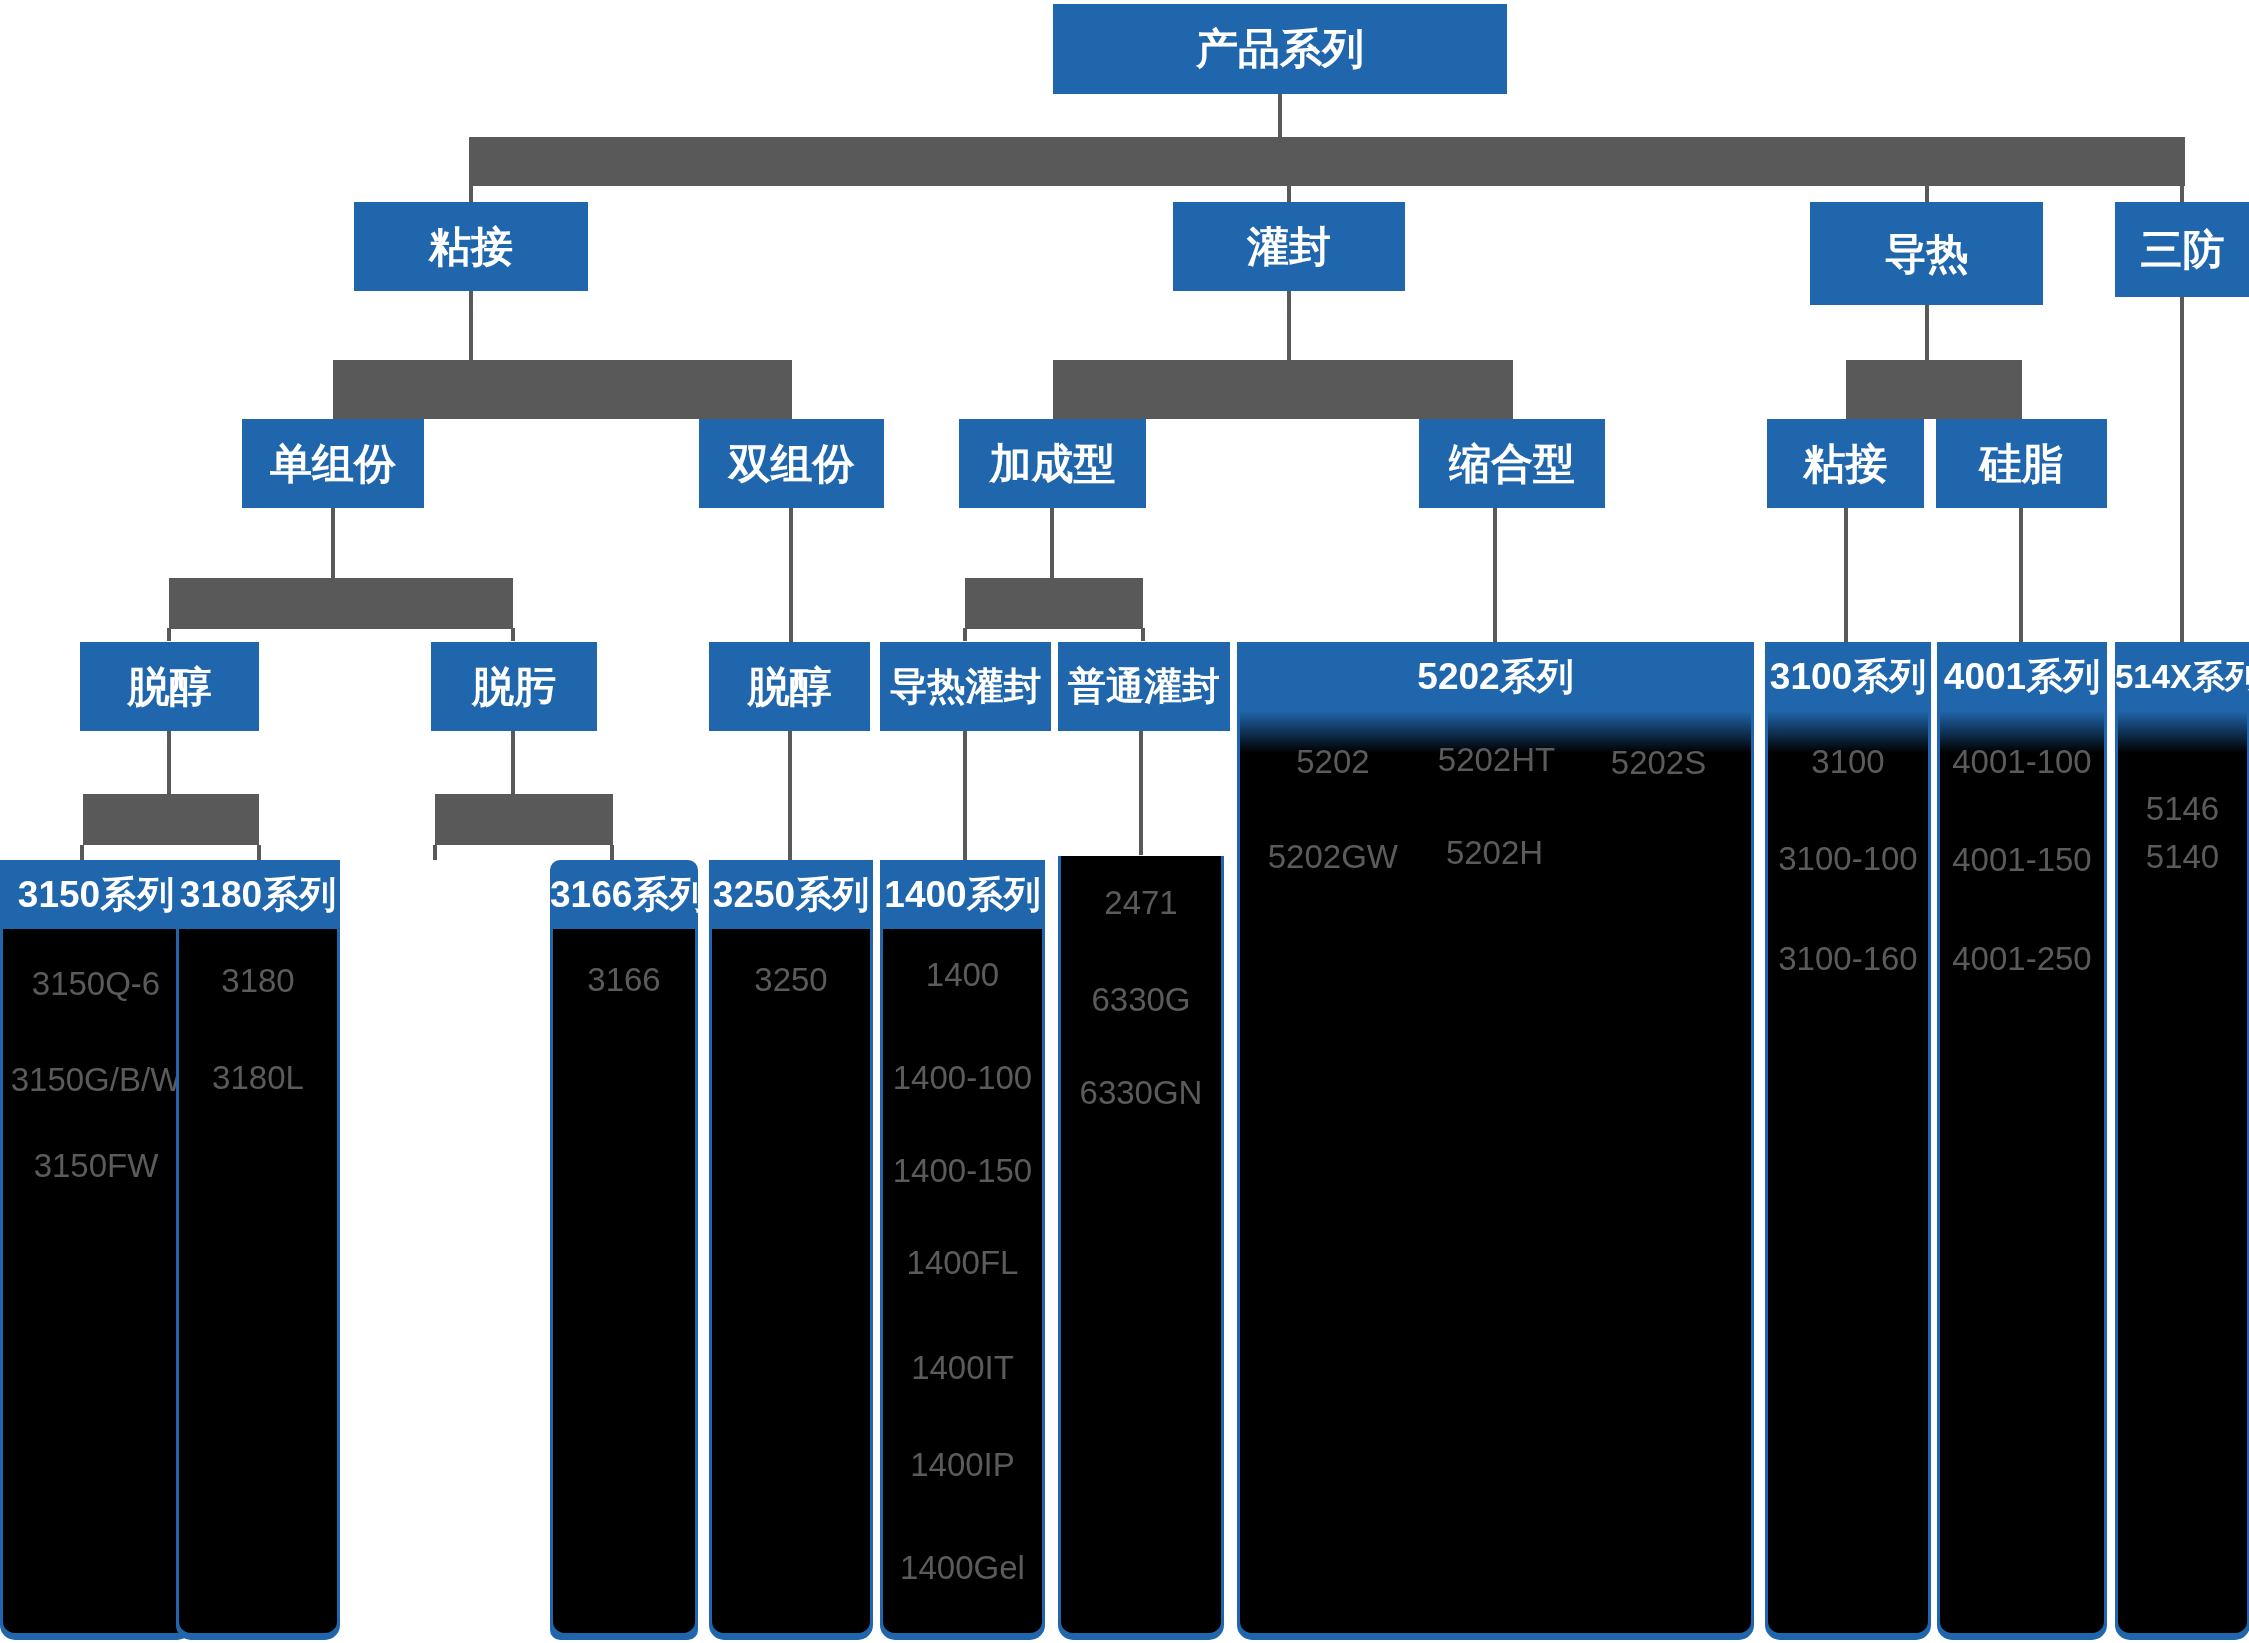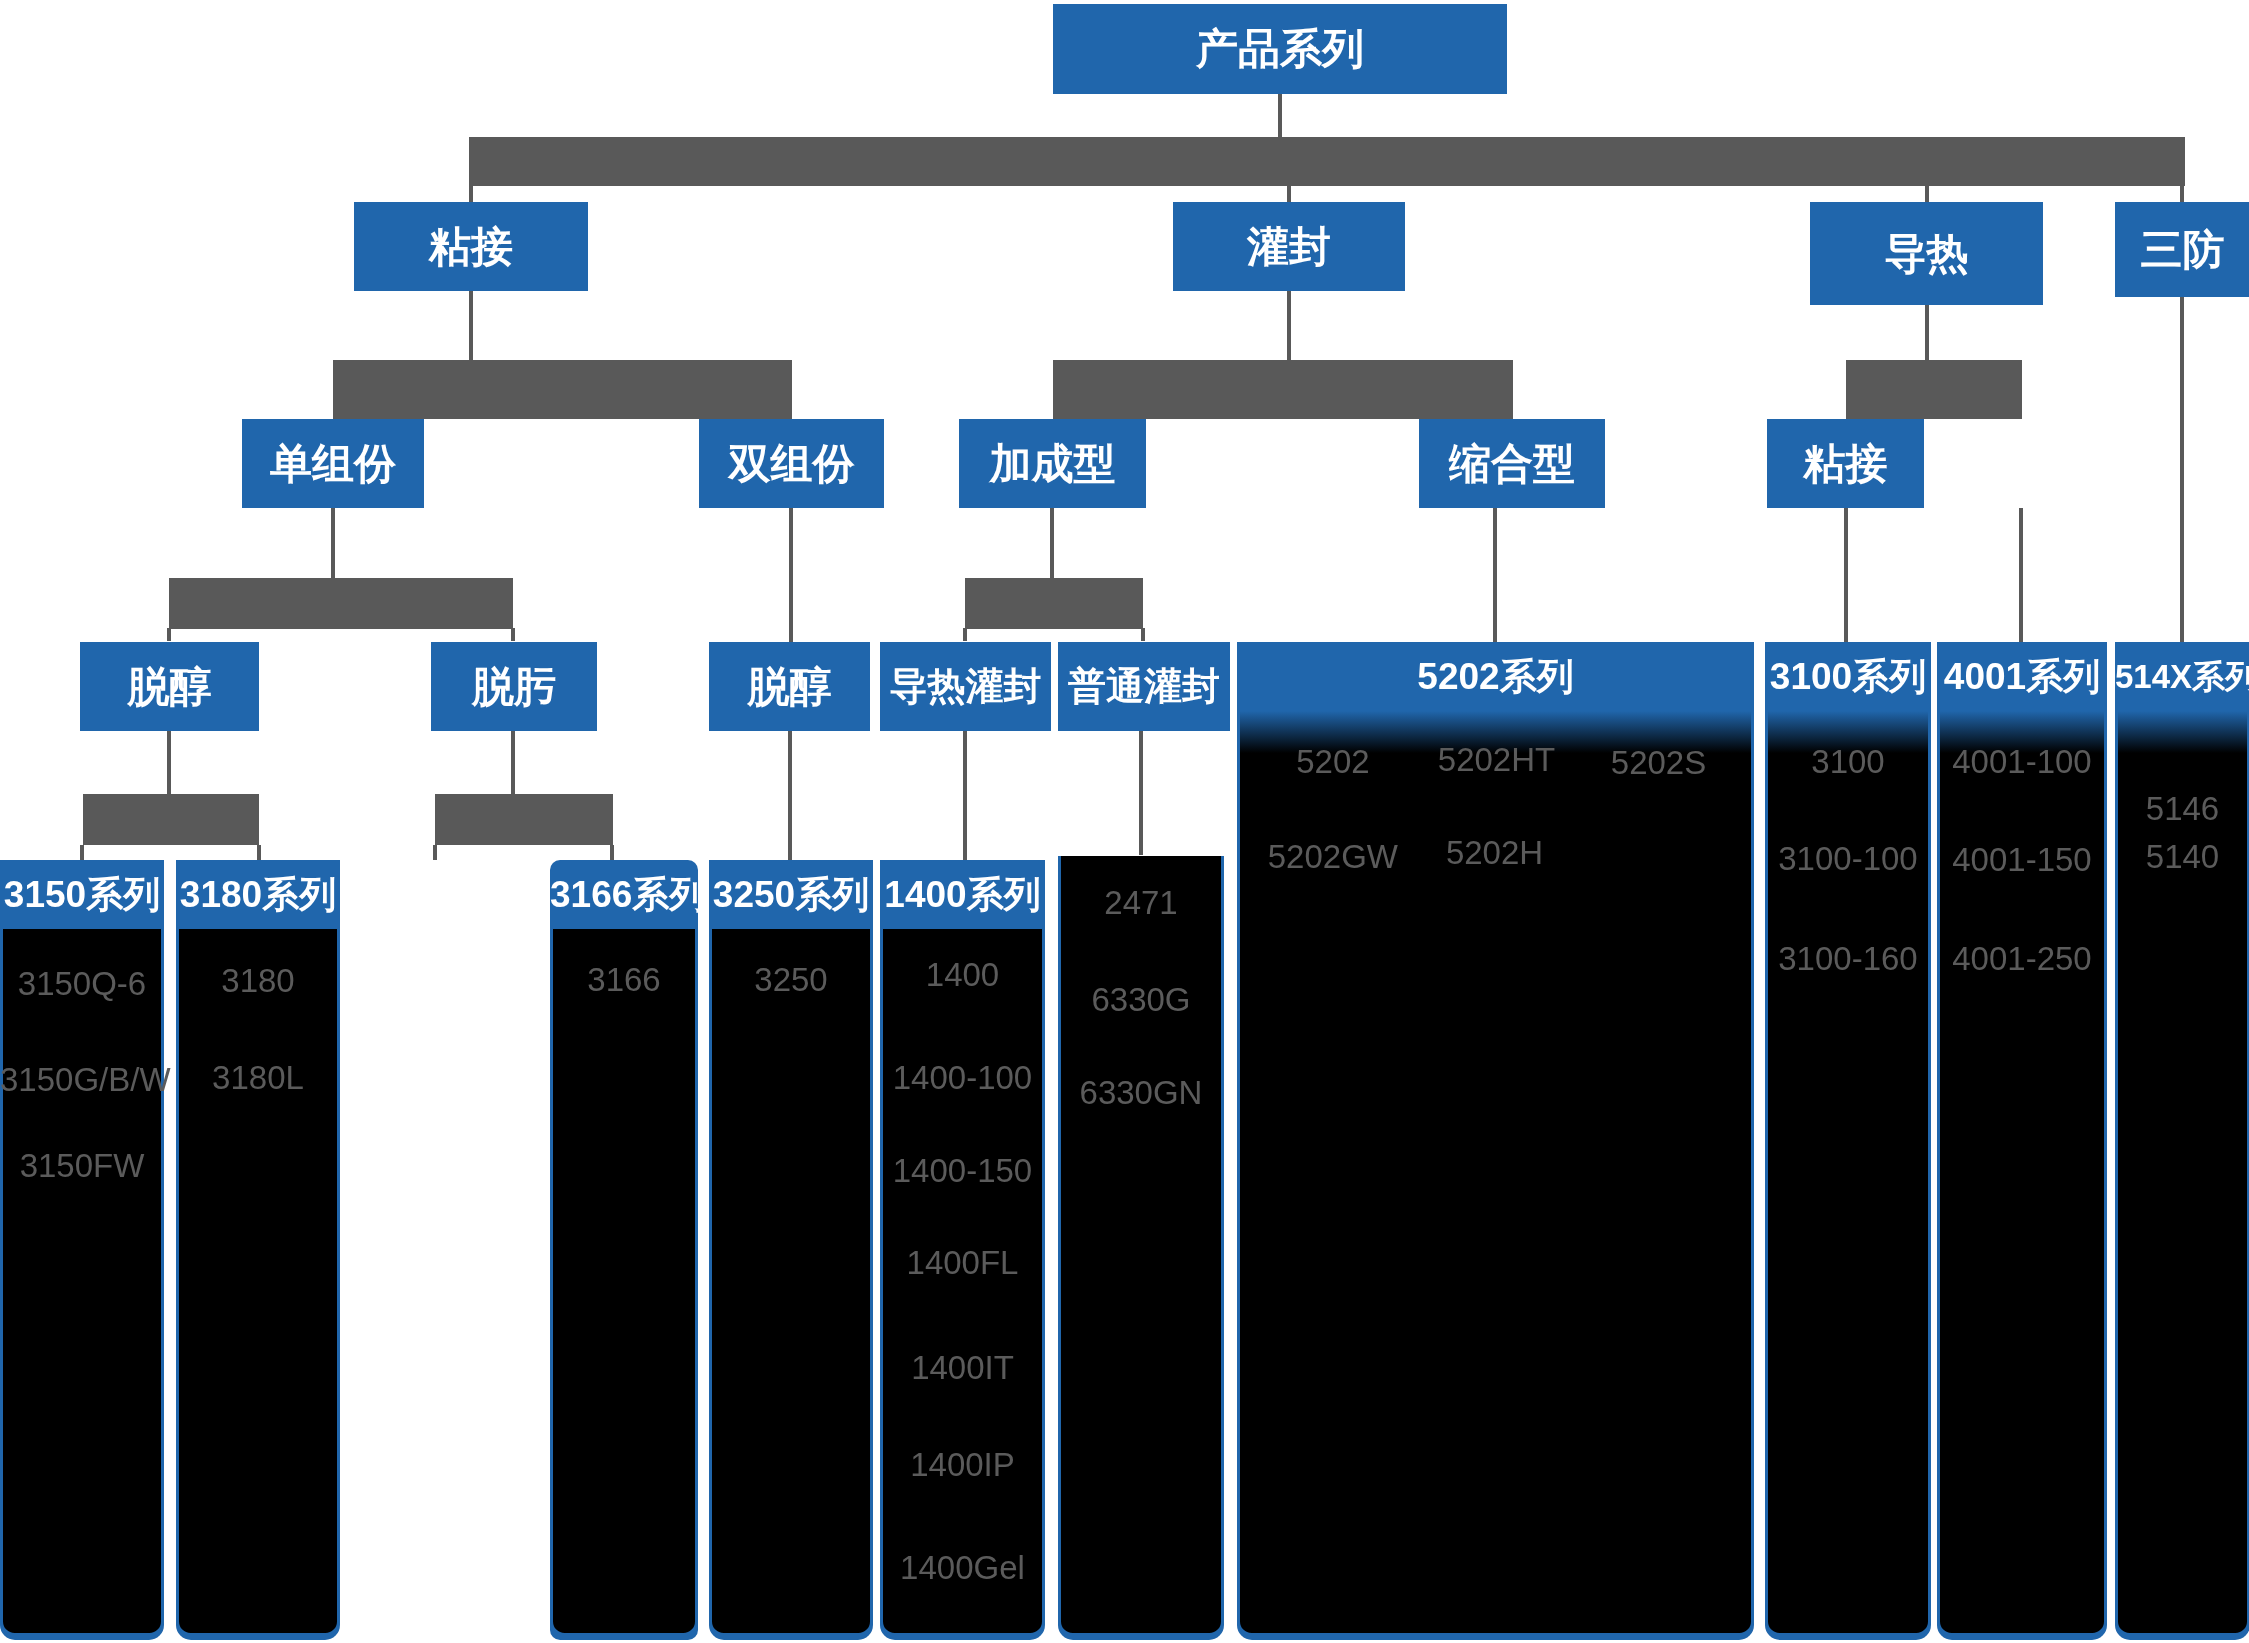--- a/index.html
+++ b/index.html
@@ -87,38 +87,41 @@
   </div>
   <div class="box" style="left:959px;top:419px;width:187px;height:89px;">
     <span>加成型</span>
   </div>
   <div class="box" style="left:1419px;top:419px;width:186px;height:89px;">
     <span>缩合型</span>
   </div>
   <div class="box" style="left:1767px;top:419px;width:157px;height:89px;">
     <span>粘接</span>
   </div>
+  <div class="box" style="left:1936px;top:419px;width:171px;height:89px;">
+    <span>硅脂</span>
+  </div>
 
   <div class="box" style="left:80px;top:642px;width:179px;height:89px;">
     <span>脱醇</span>
   </div>
   <div class="box" style="left:431px;top:642px;width:166px;height:89px;">
     <span>脱肟</span>
   </div>
   <div class="box" style="left:709px;top:642px;width:161px;height:89px;">
     <span>脱醇</span>
   </div>
   <div class="box" style="left:880px;top:642px;width:171px;height:89px;font-size:38px;">
     <span>导热灌封</span>
   </div>
   <div class="box" style="left:1058px;top:642px;width:172px;height:89px;font-size:38px;">
     <span>普通灌封</span>
   </div>
 
-  <div class="col" style="left:0;top:860px;width:164px;height:780px;">
+  <div class="col" style="left:0;top:860px;width:164px;height:780px;padding-left:28px;">
     <div class="col-body"></div>
     <div class="col-header">3150系列</div>
     <div class="prod" style="top:103px;">3150Q-6</div>
     <div class="prod" style="top:199px;">3150G/B/W</div>
     <div class="prod" style="top:285px;">3150FW</div>
   </div>
 
   <div class="col" style="left:176px;top:860px;width:164px;height:780px;">
     <div class="col-body"></div>
     <div class="col-header">3180系列</div>

